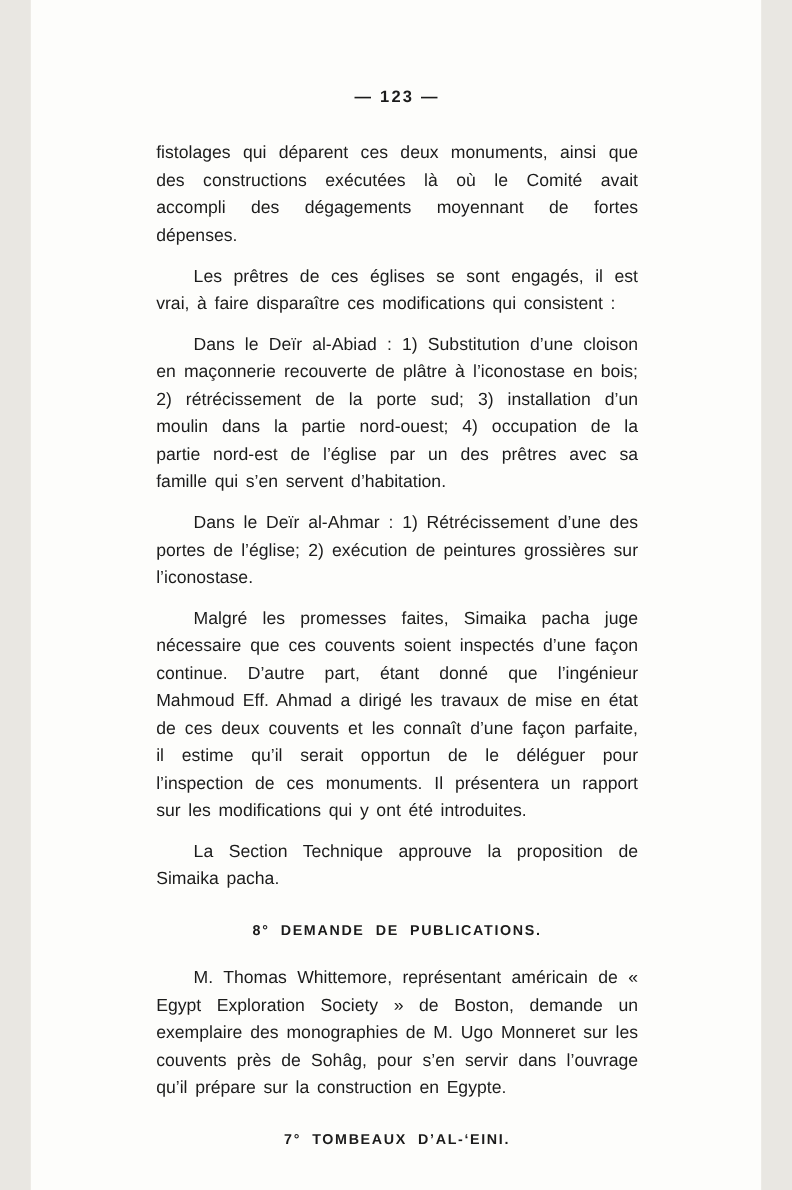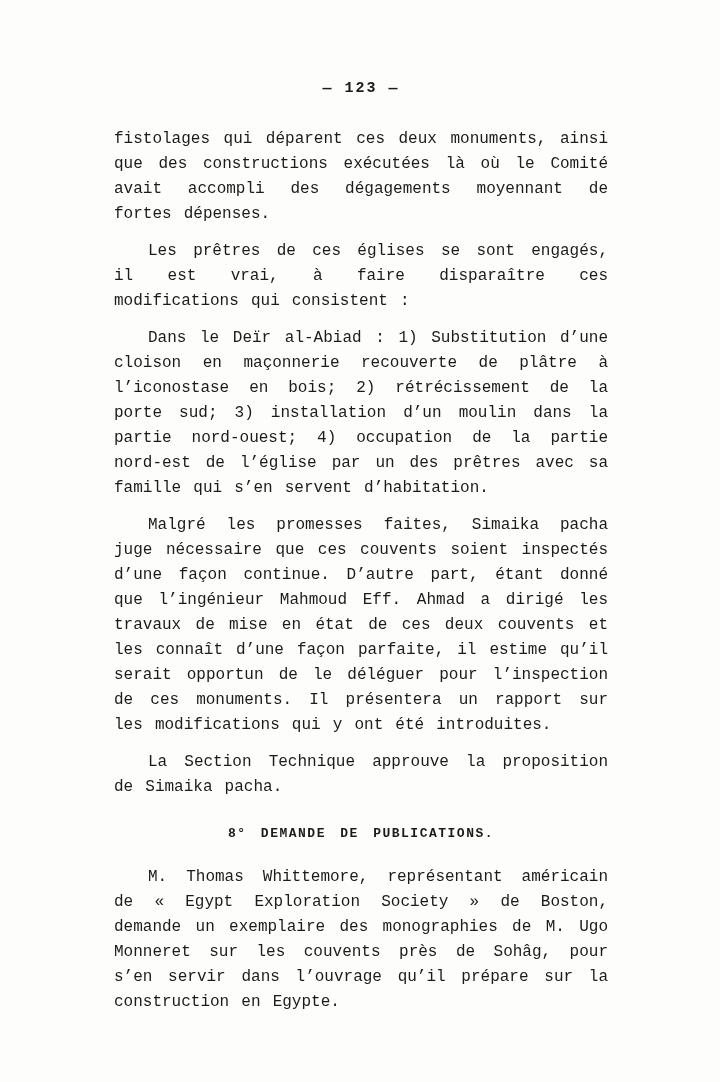--- a/index.html
+++ b/index.html
@@ -2,27 +2,27 @@
 <html><head>
 <meta charset="utf-8">
 <style>
   html, body {
     margin: 0;
     padding: 0;
     background: #e9e7e2;
   }
   .page {
     position: relative;
-    width: 720px;
+    width: 664px;
     height: 1082px;
     margin: 0 auto;
     background: #fdfdfb;
     box-sizing: border-box;
     padding: 80px 100px 40px 102px;
-    font-family: Liberation Mono, monospace;
+    font-family: Liberation Sans, sans-serif;
     color: #1b1b1b;
     overflow: hidden;
   }
   .page-number {
     text-align: center;
     font-weight: bold;
     font-size: 15px;
     letter-spacing: 2px;
     margin-bottom: 30px;
   }
@@ -53,26 +53,28 @@
   <div class="page-number">— 123 —</div>
 
   <div class="body-text">
 
     <p>fistolages qui déparent ces deux monuments, ainsi que des constructions exécutées là où le Comité avait accompli des dégagements moyennant de fortes dépenses.</p>
 
     <p class="indent">Les prêtres de ces églises se sont engagés, il est vrai, à faire disparaître ces modifications qui consistent :</p>
 
     <p class="indent">Dans le Deïr al-Abiad : 1) Substitution d’une cloison en maçonnerie recouverte de plâtre à l’iconostase en bois; 2) rétrécissement de la porte sud; 3) installation d’un moulin dans la partie nord-ouest; 4) occupation de la partie nord-est de l’église par un des prêtres avec sa famille qui s’en servent d’habitation.</p>
 
+    <p class="indent">Dans le Deïr al-Ahmar : 1) Rétrécissement d’une des portes de l’église; 2) exécution de peintures grossières sur l’iconostase.</p>
 
     <p class="indent">Malgré les promesses faites, Simaika pacha juge nécessaire que ces couvents soient inspectés d’une façon continue. D’autre part, étant donné que l’ingénieur Mahmoud Eff. Ahmad a dirigé les travaux de mise en état de ces deux couvents et les connaît d’une façon parfaite, il estime qu’il serait opportun de le déléguer pour l’inspection de ces monuments. Il présentera un rapport sur les modifications qui y ont été introduites.</p>
 
     <p class="indent">La Section Technique approuve la proposition de Simaika pacha.</p>
 
     <div class="section-heading">8° DEMANDE DE PUBLICATIONS.</div>
 
     <p class="indent">M. Thomas Whittemore, représentant américain de « Egypt Exploration Society » de Boston, demande un exemplaire des monographies de M. Ugo Monneret sur les couvents près de Sohâg, pour s’en servir dans l’ouvrage qu’il prépare sur la construction en Egypte.</p>
 
 
+    <div class="section-heading">7° TOMBEAUX D’AL-‘EINI.</div>
 
 
   </div>
 </div>
 
 </body></html>

